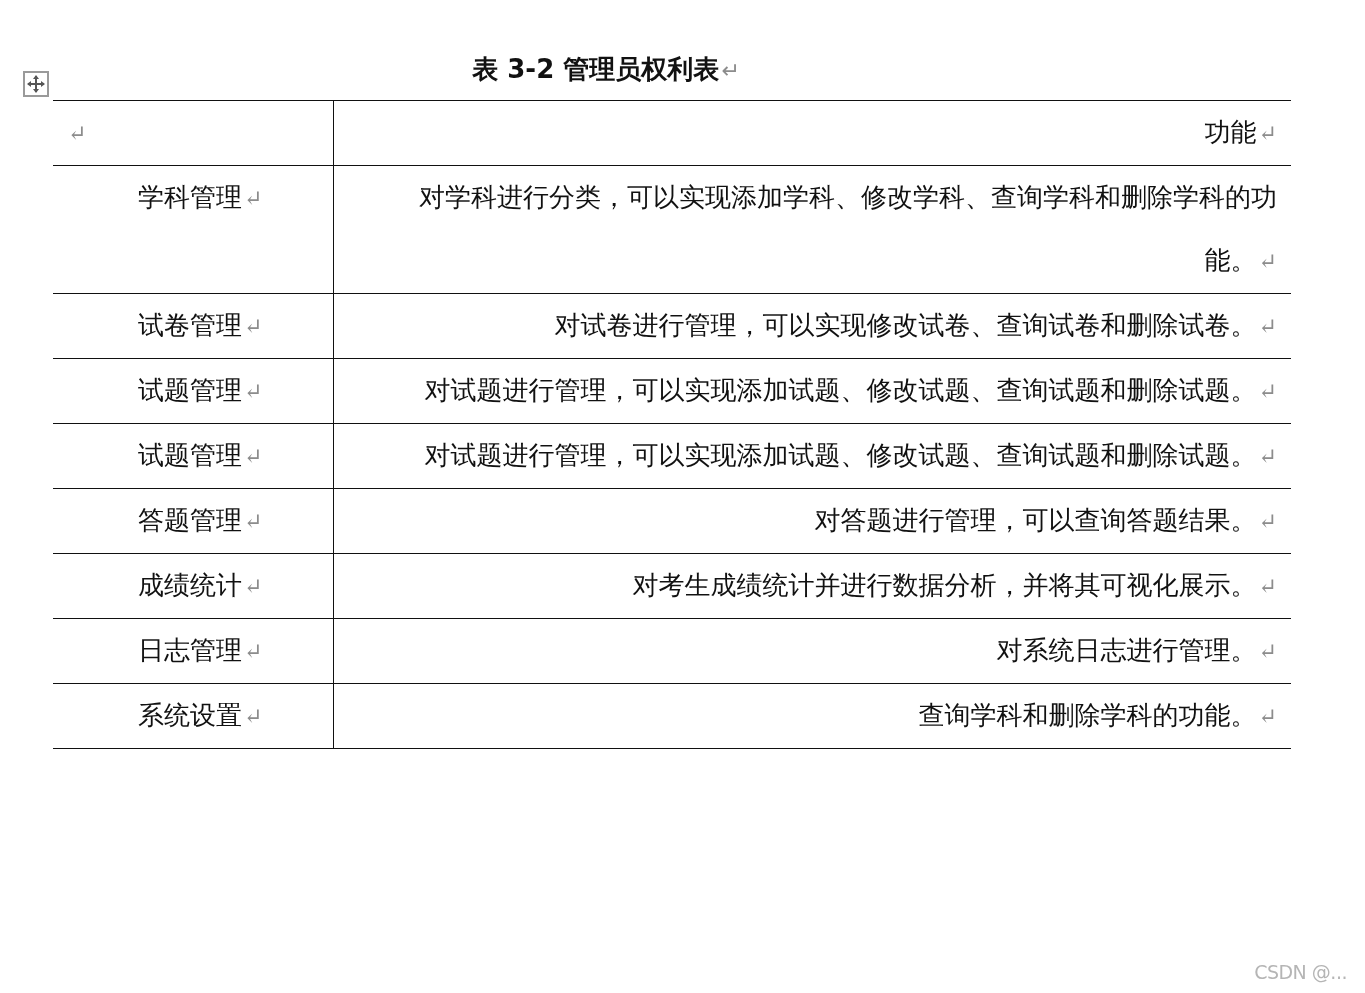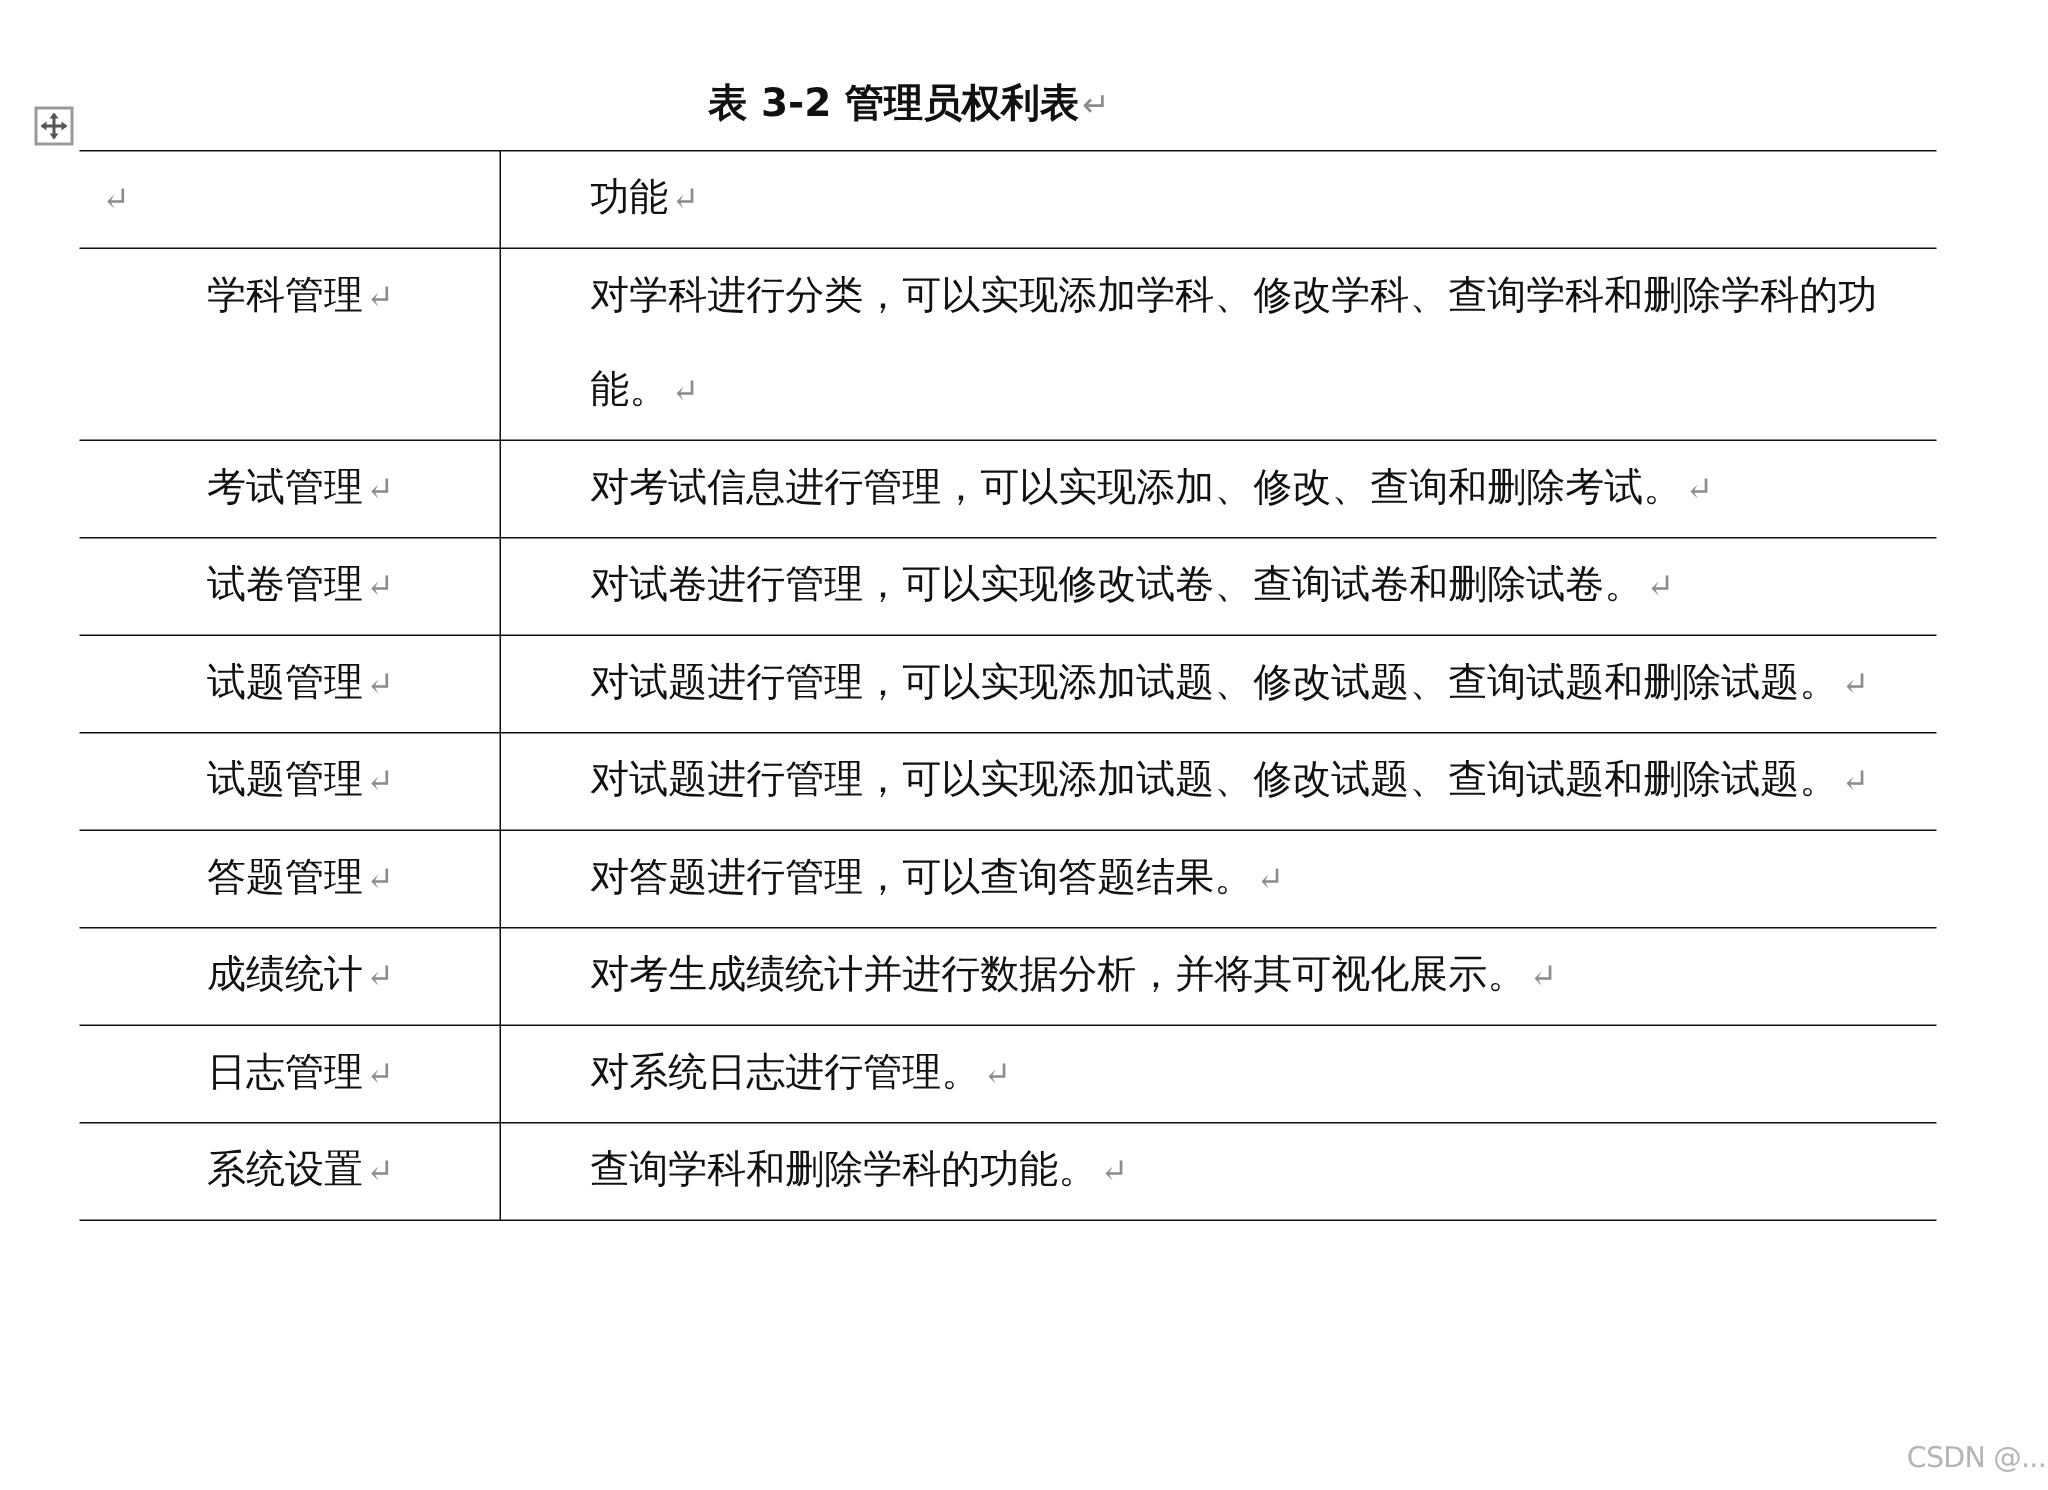--- a/index.html
+++ b/index.html
@@ -21,24 +21,24 @@
   }
   table.doc {
     position: absolute; left: 53px; top: 100px; width: 1238px;
     border-collapse: collapse; table-layout: fixed;
   }
   table.doc td {
     border-top: 1.5px solid #111; border-bottom: 1.5px solid #111;
     padding: 0; font-size: 26px; vertical-align: top; line-height: 63px;
   }
   table.doc td.c1 { width: 280px; border-right: 1.5px solid #111; padding-left: 85px; box-sizing: border-box; }
-  table.doc td.c2 { text-align: left; padding-left: 60px; padding-right: 14px; box-sizing: border-box; }
+  table.doc td.c2 { text-align: right; padding-left: 60px; padding-right: 14px; box-sizing: border-box; }
   table.doc td.c1.blank { padding-left: 13px; }
   .watermark {
-    position: absolute; right: 1px; top: 961px; font-family: "DejaVu Sans", "Liberation Sans", sans-serif;
+    position: absolute; right: 18px; top: 961px; font-family: "DejaVu Sans", "Liberation Sans", sans-serif;
     font-size: 19px; color: #b5b5b5; letter-spacing: -0.5px;
   }
 </style>
 </head>
 <body>
 
 <div class="caption">
   <span>表 3-2  管理员权利表</span><span class="pilcrow">↵</span>
 </div>
 
@@ -57,24 +57,20 @@
 
 <table class="doc">
   <tbody id="tbody">
     <tr>
       <td class="c1 blank"><span></span><span class="pilcrow">↵</span></td>
       <td class="c2"><span>功能</span><span class="pilcrow">↵</span></td>
     </tr>
       <tr>
         <td class="c1"><span>学科管理</span><span class="pilcrow">↵</span></td>
         <td class="c2"><span>对学科进行分类，可以实现添加学科、修改学科、查询学科和删除学科的功能。</span><span class="pilcrow">↵</span></td>
-      </tr>
-      <tr>
-        <td class="c1"><span>考试管理</span><span class="pilcrow">↵</span></td>
-        <td class="c2"><span>对考试信息进行管理，可以实现添加、修改、查询和删除考试。</span><span class="pilcrow">↵</span></td>
       </tr>
       <tr>
         <td class="c1"><span>试卷管理</span><span class="pilcrow">↵</span></td>
         <td class="c2"><span>对试卷进行管理，可以实现修改试卷、查询试卷和删除试卷。</span><span class="pilcrow">↵</span></td>
       </tr>
       <tr>
         <td class="c1"><span>试题管理</span><span class="pilcrow">↵</span></td>
         <td class="c2"><span>对试题进行管理，可以实现添加试题、修改试题、查询试题和删除试题。</span><span class="pilcrow">↵</span></td>
       </tr>
       <tr>

